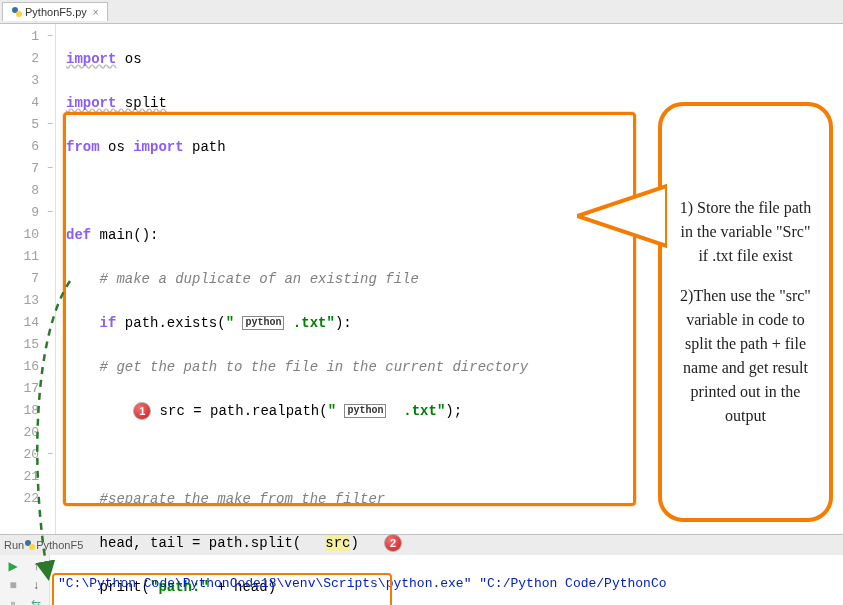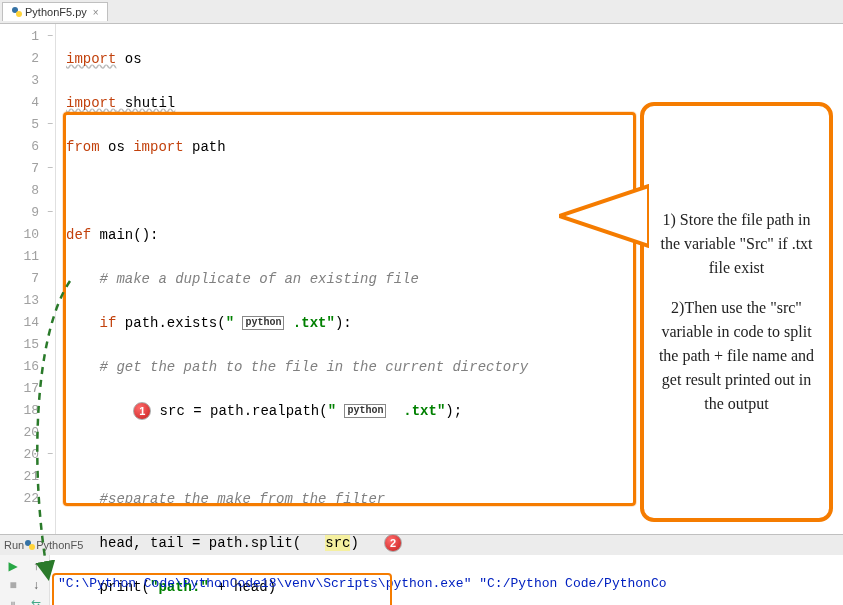--- a/index.html
+++ b/index.html
@@ -67,21 +67,21 @@
     font-family: "Courier New", monospace;
     font-size: 14px;
     line-height: 22px;
     padding-left: 10px;
     padding-top: 2px;
     white-space: pre;
     color: #000;
     position: relative;
   }
   .code-line { height: 22px; }
-  .kw { color: #c2410c; font-weight: normal; }
+  .kw { color: #8b5cf6; font-weight: bold; }
   .str { color: #008000; font-weight: bold; }
   .cmt { color: #808080; font-style: italic; }
   .deco { text-decoration: underline wavy #bbb; text-decoration-skip-ink: none; }
   .hl { background: #f5f0a0; margin-left: 24px; }
   .file-img {
     display: inline-block;
     background: #fff;
     border: 1px solid #888;
     padding: 0 2px;
     font-size: 10px;
@@ -95,24 +95,24 @@
     position: absolute;
     border: 3px solid #f57c00;
     border-radius: 4px;
     pointer-events: none;
     box-shadow: 0 0 0 1px rgba(245,124,0,0.2);
   }
   .callout {
     position: absolute;
     right: 10px;
     top: 78px;
-    width: 193px;
+    width: 175px;
     height: 420px;
     border: 4px solid #f57c00;
-    border-radius: 14px;
+    border-radius: 25px;
     background: #fff;
     display: flex;
     flex-direction: column;
     justify-content: center;
     align-items: center;
     padding: 20px 14px;
     font-family: "Comic Sans MS", cursive;
     font-size: 16px;
     color: #222;
     text-align: center;
@@ -228,21 +228,21 @@
     <div class="gutter-line">17</div>
     <div class="gutter-line">18</div>
     <div class="gutter-line">20</div>
     <div class="gutter-line fold-mark">20</div>
     <div class="gutter-line">21</div>
     <div class="gutter-line">22</div>
   </div>
 
   <div class="code">
 <div class="code-line"><span class="kw deco">import</span><span> os</span></div>
-<div class="code-line"><span class="kw deco">import</span><span class="deco"> shutil</span></div>
+<div class="code-line"><span class="kw deco">import</span><span class="deco"> split</span></div>
 <div class="code-line"><span class="kw">from</span><span> os </span><span class="kw">import</span><span> path</span></div>
 <div class="code-line"></div>
 <div class="code-line"><span class="kw">def</span><span> main():</span></div>
 <div class="code-line"><span class="cmt">    # make a duplicate of an existing file</span></div>
 <div class="code-line"><span>    </span><span class="kw">if</span><span> path.exists(</span><span class="str">" </span><span class="file-img">python</span><span class="str"> .txt"</span><span>):</span></div>
 <div class="code-line"><span class="cmt">    # get the path to the file in the current directory</span></div>
 <div class="code-line"><span>        </span><span class="marker">1</span><span> src = path.realpath(</span><span class="str">" </span><span class="file-img">python</span><span class="str">  .txt"</span><span>);</span></div>
 <div class="code-line"></div>
 <div class="code-line"><span class="cmt">    #separate the make from the filter</span></div>
 <div class="code-line"><span>    head, tail = path.split(</span><span class="hl">src</span><span>)   </span><span class="marker">2</span></div>

